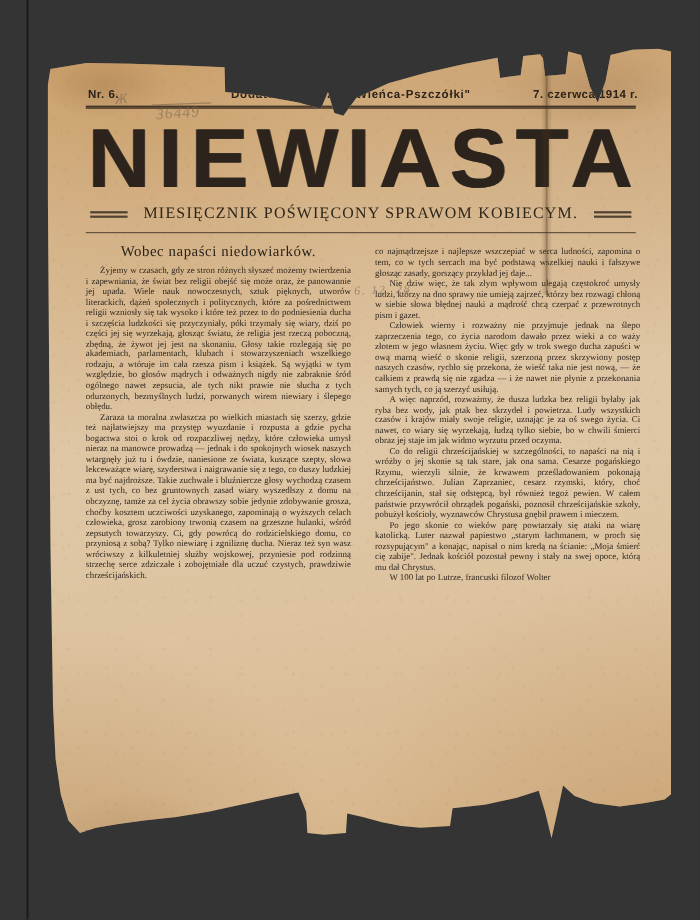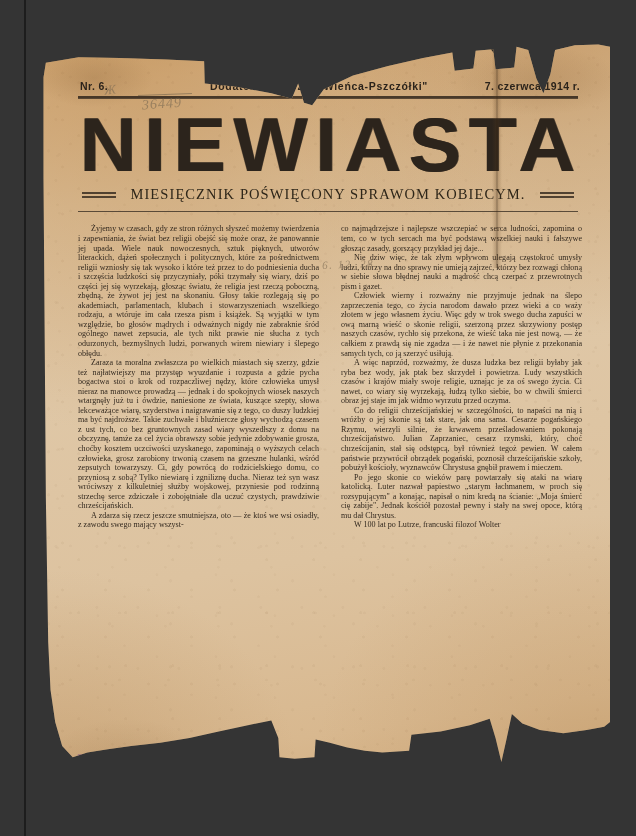--- a/index.html
+++ b/index.html
@@ -303,23 +303,23 @@
       <span class="orn"></span>
       <span class="subtitle">MIESIĘCZNIK POŚWIĘCONY SPRAWOM KOBIECYM.</span>
       <span class="orn"></span>
     </div>
 
     <div class="rule-under-subtitle"></div>
 
     <div id="columns">
 
       <div class="col col-left">
+        <h1 class="headline">Wobec napaści niedowiarków.</h1>
         <p>Żyjemy w czasach, gdy ze stron różnych słyszeć możemy twierdzenia i zapewniania, że świat bez religii obejść się może oraz, że panowannie jej upada. Wiele nauk nowoczesnych, sztuk pięknych, utworów literackich, dążeń społecznych i politycznych, które za pośrednictwem religii wzniosły się tak wysoko i które też przez to do podniesienia ducha i szczęścia ludzkości się przyczyniały, póki trzymały się wiary, dziś po części jej się wyrzekają, głosząc światu, że religia jest rzeczą poboczną, zbędną, że żywot jej jest na skonaniu. Głosy takie rozlegają się po akademiach, parlamentach, klubach i stowarzyszeniach wszelkiego rodzaju, a wtóruje im cała rzesza pism i książek. Są wyjątki w tym względzie, bo głosów mądrych i odważnych nigdy nie zabraknie śród ogólnego nawet zepsucia, ale tych nikt prawie nie słucha z tych odurzonych, bezmyślnych ludzi, porwanych wirem niewiary i ślepego obłędu.</p>
         <p>Zaraza ta moralna zwłaszcza po wielkich miastach się szerzy, gdzie też najłatwiejszy ma przystęp wyuzdanie i rozpusta a gdzie pycha bogactwa stoi o krok od rozpaczliwej nędzy, które człowieka umysł nieraz na manowce prowadzą — jednak i do spokojnych wiosek naszych wtargnęły już tu i ówdzie, naniesione ze świata, kuszące szepty, słowa lekceważące wiarę, szyderstwa i naigrawanie się z tego, co duszy ludzkiej ma być najdroższe. Takie zuchwałe i bluźniercze głosy wychodzą czasem z ust tych, co bez gruntownych zasad wiary wyszedłszy z domu na obczyznę, tamże za cel życia obrawszy sobie jedynie zdobywanie grosza, choćby kosztem uczciwości uzyskanego, zapominają o wyższych celach człowieka, grosz zarobiony trwonią czasem na grzeszne hulanki, wśród zepsutych towarzyszy. Ci, gdy powrócą do rodzicielskiego domu, co przyniosą z sobą? Tylko niewiarę i zgniliznę ducha. Nieraz też syn wasz wróciwszy z kilkuletniej służby wojskowej, przyniesie pod rodzinną strzechę serce zdziczałe i zobojętniałe dla uczuć czystych, prawdziwie chrześcijańskich.</p>
-        <p>A zdarza się rzecz jeszcze smutniejsza, oto — że ktoś we wsi osiadły, z zawodu swego mający wszyst-</p>
       </div>
 
       <div class="col col-right">
         <p class="cont">co najmądrzejsze i najlepsze wszczepiać w serca ludności, zapomina o tem, co w tych sercach ma być podstawą wszelkiej nauki i fałszywe głosząc zasady, gorszący przykład jej daje...</p>
         <p>Nie dziw więc, że tak złym wpływom ulegają częstokroć umysły ludzi, którzy na dno sprawy nie umieją zajrzeć, którzy bez rozwagi chłoną w siebie słowa błędnej nauki a mądrość chcą czerpać z przewrotnych pism i gazet.</p>
         <p>Człowiek wierny i rozważny nie przyjmuje jednak na ślepo zaprzeczenia tego, co życia narodom dawało przez wieki a co waży złotem w jego własnem życiu. Więc gdy w trok swego ducha zapuści w ową marną wieść o skonie religii, szerzoną przez skrzywiony postęp naszych czasów, rychło się przekona, że wieść taka nie jest nową, — że całkiem z prawdą się nie zgadza — i że nawet nie płynie z przekonania samych tych, co ją szerzyć usiłują.</p>
         <p>A więc naprzód, rozważmy, że dusza ludzka bez religii byłaby jak ryba bez wody, jak ptak bez skrzydeł i powietrza. Ludy wszystkich czasów i krajów miały swoje religie, uznając je za oś swego życia. Ci nawet, co wiary się wyrzekają, łudzą tylko siebie, bo w chwili śmierci obraz jej staje im jak widmo wyrzutu przed oczyma.</p>
         <p>Co do religii chrześcijańskiej w szczególności, to napaści na nią i wróżby o jej skonie są tak stare, jak ona sama. Cesarze pogańskiego Rzymu, wierzyli silnie, że krwawem prześladowaniem pokonają chrześcijaństwo. Julian Zaprzaniec, cesarz rzymski, który, choć chrześcijanin, stał się odstępcą, był również tegoż pewien. W całem państwie przywrócił obrządek pogański, poznosił chrześcijańskie szkoły, pobużył kościoły, wyznawców Chrystusa gnębił prawem i mieczem.</p>
         <p>Po jego skonie co wieków parę powtarzały się ataki na wiarę katolicką. Luter nazwał papiestwo „starym łachmanem, w proch się rozsypującym" a konając, napisał o nim kredą na ścianie: „Moja śmierć cię zabije". Jednak kościół pozostał pewny i stały na swej opoce, którą mu dał Chrystus.</p>
         <p>W 100 lat po Lutrze, francuski filozof Wolter</p>

